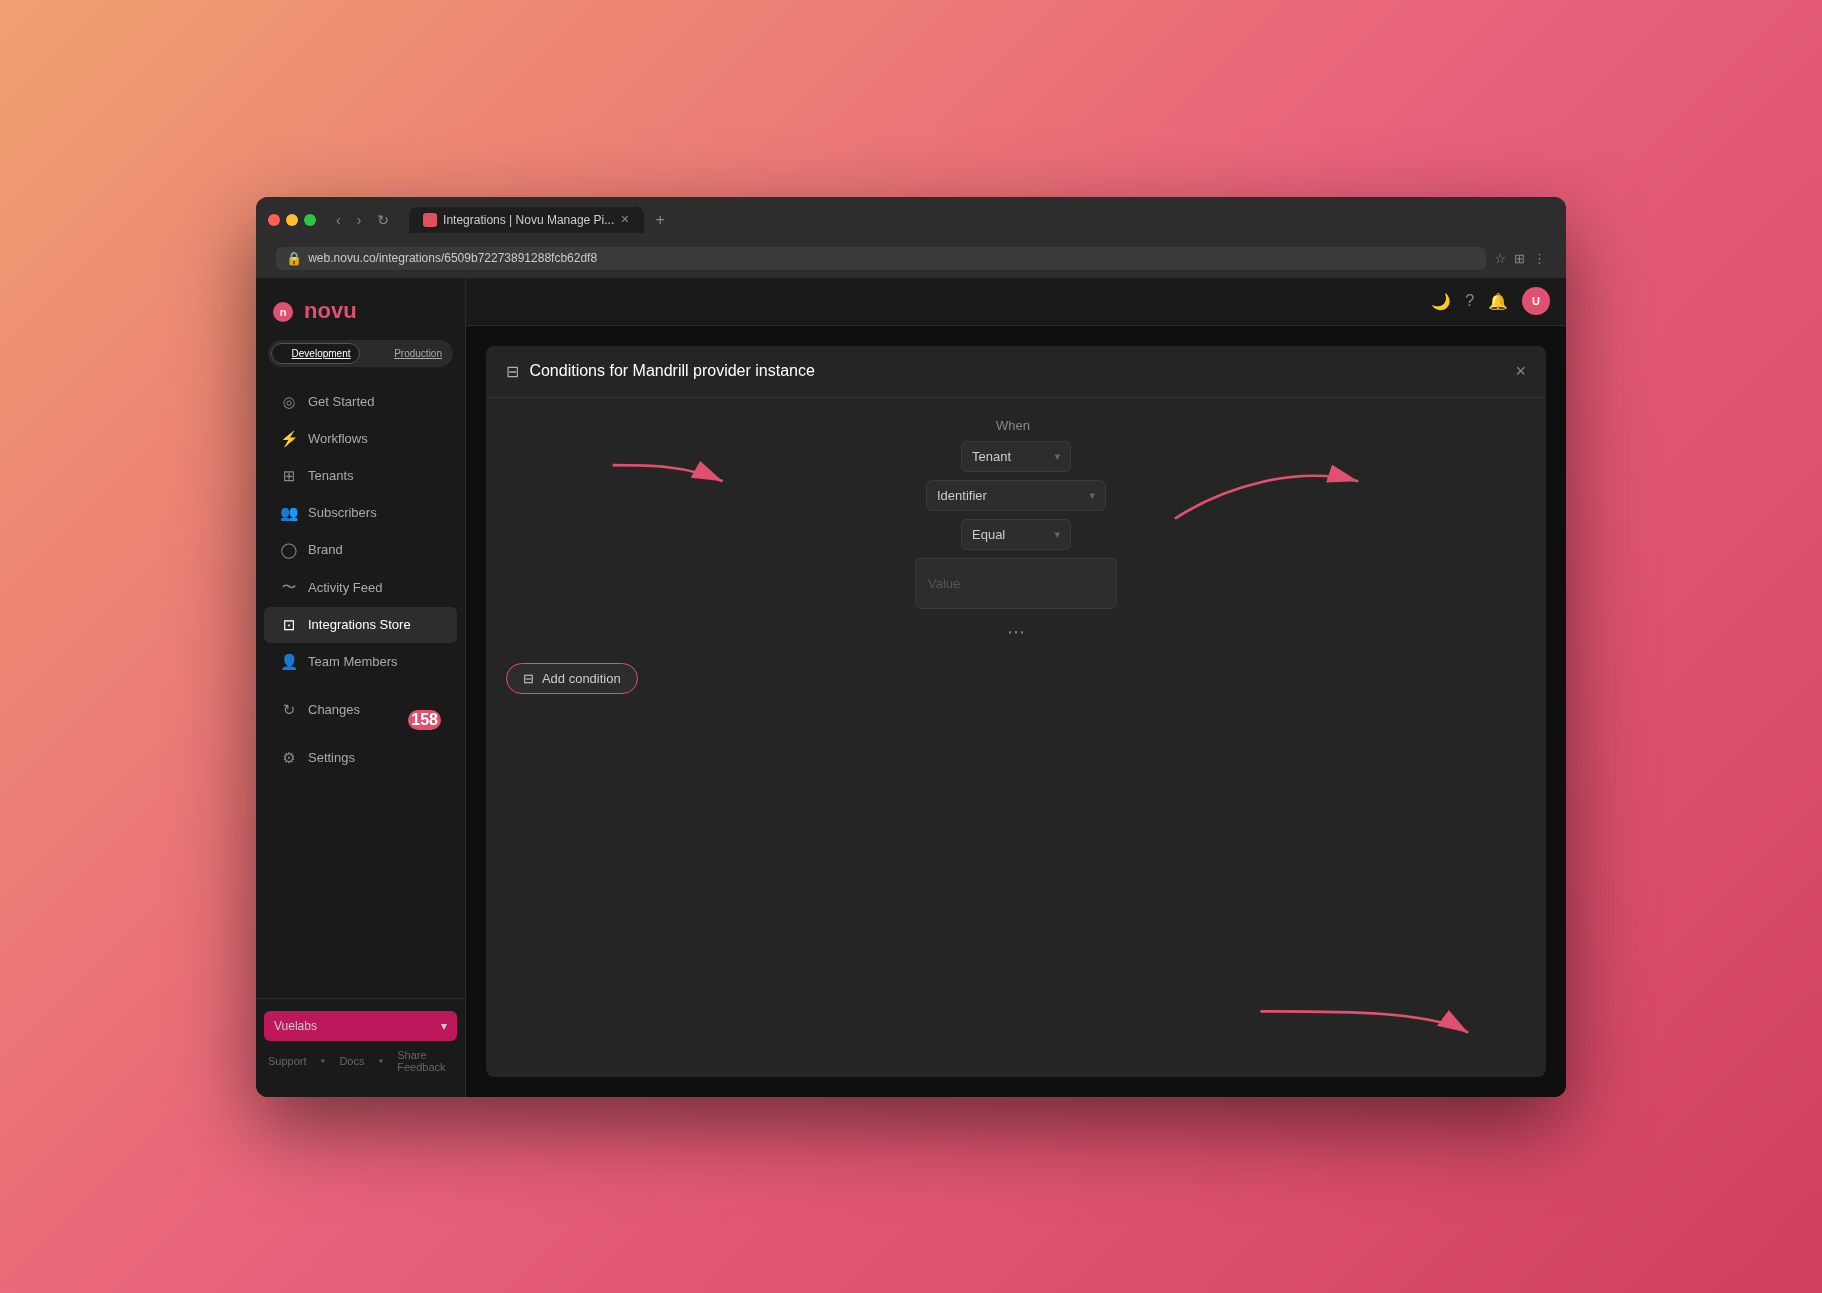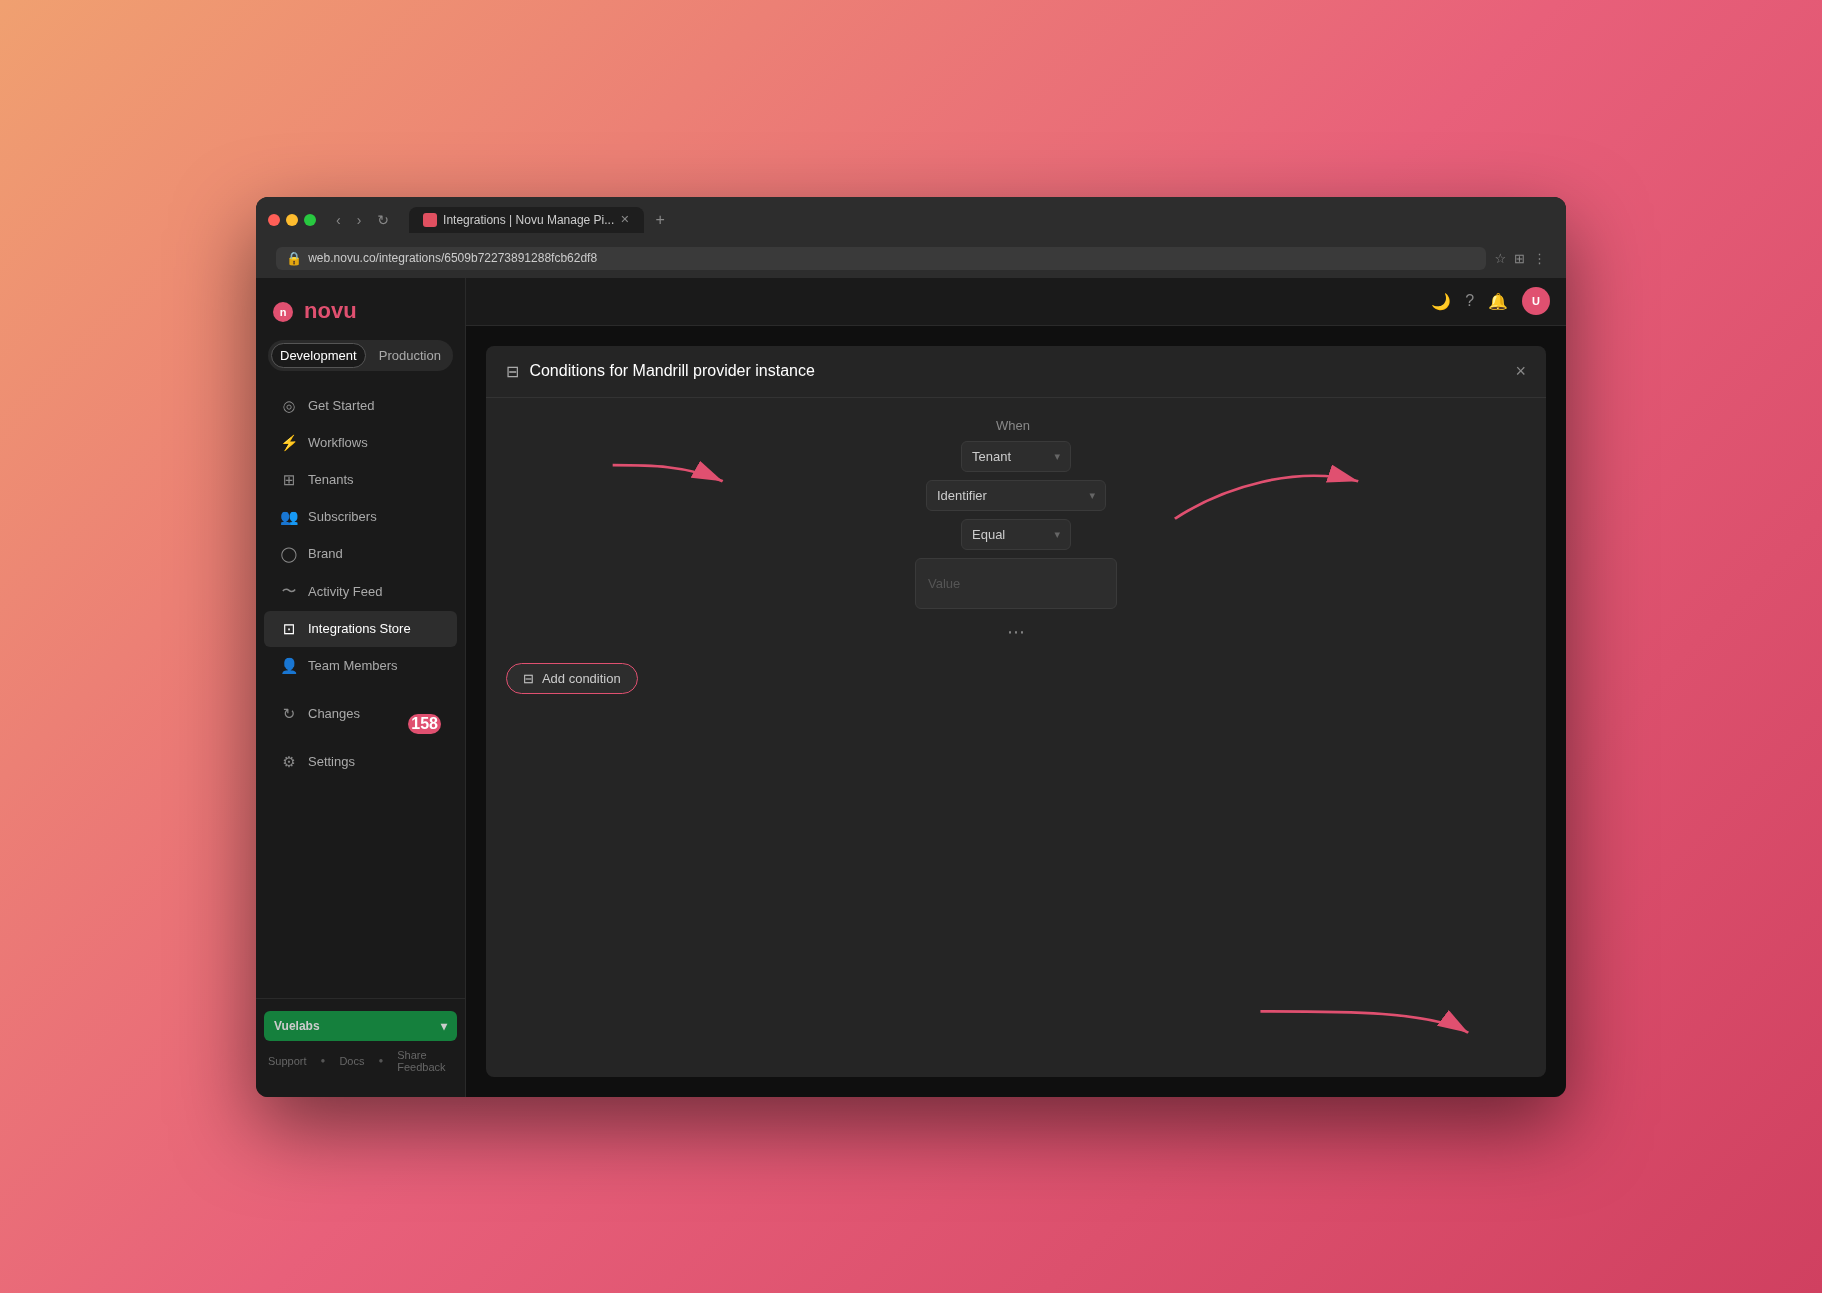--- a/index.html
+++ b/index.html
@@ -144,28 +144,29 @@
     .env-switcher {
       display: flex;
       gap: 4px;
       margin: 0 12px 16px;
       background: #2a2a2a;
       border-radius: 20px;
       padding: 3px;
     }
     .env-btn {
       flex: 1;
-      text-align: center;
+      text-align: right;
       padding: 4px 8px;
       border-radius: 16px;
-      font-size: 13px;
+      font-size: 10px;
       color: #aaa;
       cursor: pointer;
       border: none;
       background: transparent;
+      text-decoration: underline;
     }
     .env-btn.active {
       background: #1a1a1a;
       color: #fff;
       border: 1px solid #555;
     }
     .sidebar-nav {
       flex: 1;
       overflow-y: auto;
     }
@@ -204,27 +205,26 @@
     }
     .sidebar-footer {
       padding: 12px 8px;
       border-top: 1px solid #2a2a2a;
     }
     .workspace-selector {
       display: flex;
       align-items: center;
       justify-content: space-between;
       padding: 8px 10px;
-      background: #15803d;
+      background: #be185d;
       border-radius: 6px;
       font-size: 12px;
       color: #ccc;
       cursor: pointer;
       margin-bottom: 8px;
-      font-weight: bold;
     }
     .footer-links {
       display: flex;
       gap: 14px;
       font-size: 11px;
       color: #666;
       padding: 0 4px;
       align-items: center;
     }
     .footer-links a { color: #666; text-decoration: none; }

